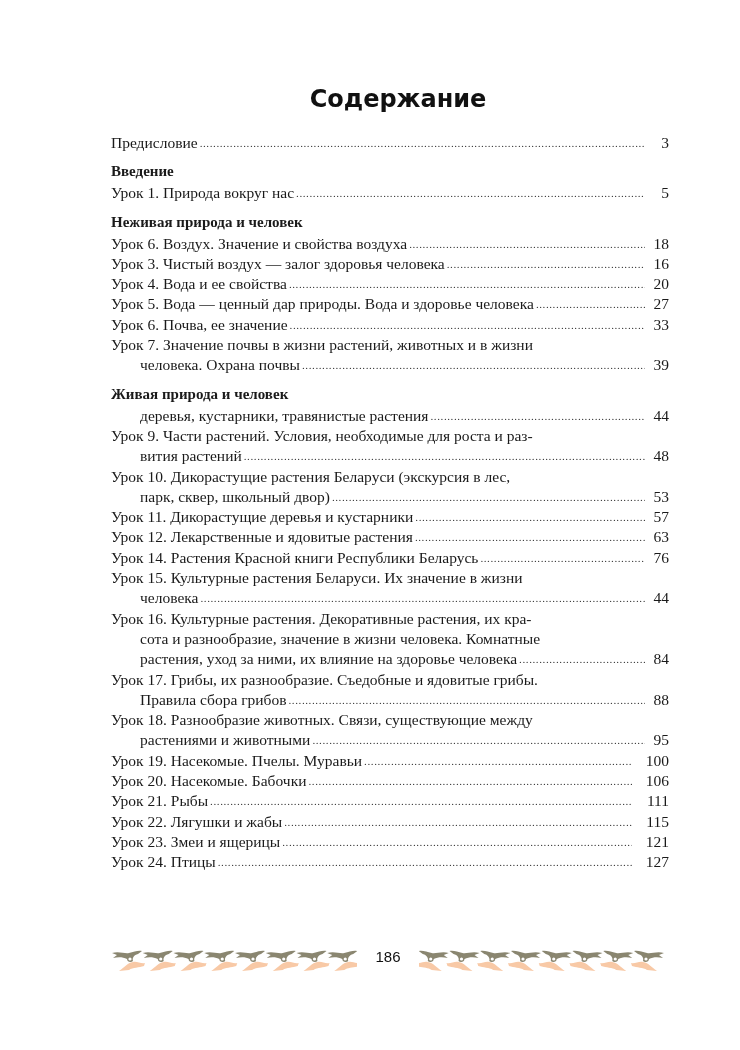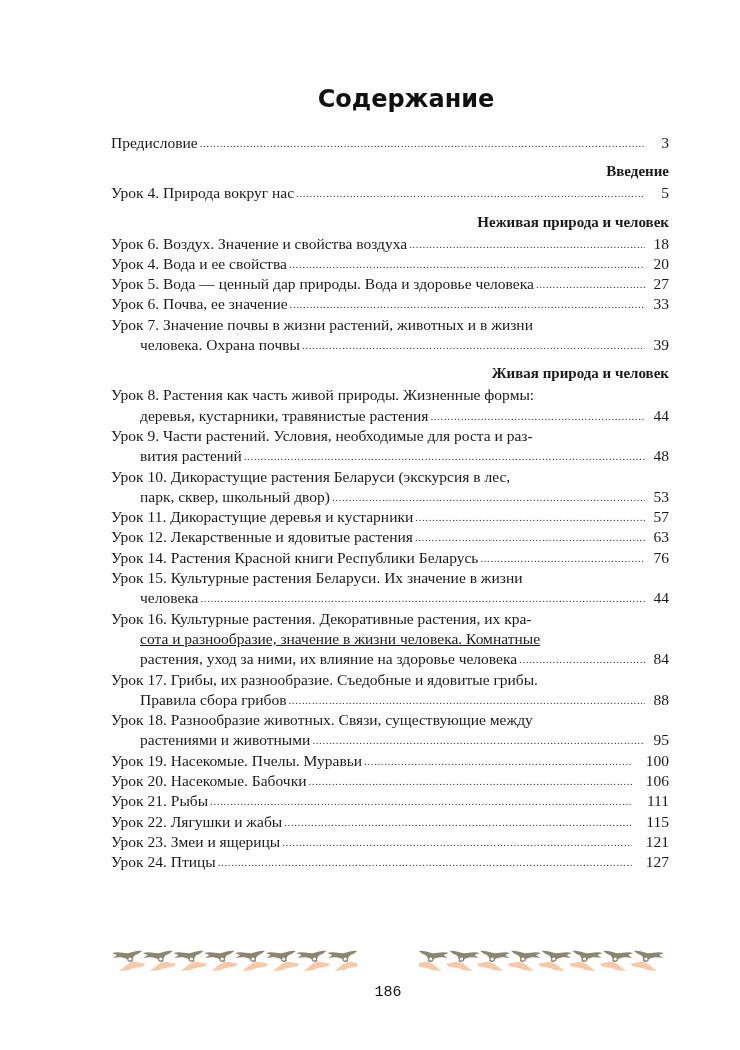--- a/index.html
+++ b/index.html
@@ -1,83 +1,90 @@
 <!DOCTYPE html>
 <html><head>
 <meta charset="utf-8">
 <style>
   html, body { margin: 0; padding: 0; background: #ffffff; }
   body { width: 740px; height: 1050px; position: relative; overflow: hidden; }
   .page { position: absolute; left: 111px; top: 0; width: 558px; }
   .title {
-    position: absolute; left: 16px; width: 558px; top: 85px; text-align: center;
+    position: absolute; left: 8px; width: 558px; top: 85px; text-align: center;
     font-family: "DejaVu Sans", sans-serif; font-size: 24px; font-weight: bold;
     color: #111; letter-spacing: 0;
   }
   .toc { position: absolute; left: 0; top: 133px; width: 558px;
     font-family: "Liberation Serif", serif; font-size: 15.5px; color: #1a1a1a; }
   .section-heading {
-    text-align: right; font-weight: bold; font-size: 15px;
+    text-align: left; font-weight: bold; font-size: 15px;
     height: 20px; line-height: 20px; margin-top: 8px; margin-bottom: 2px;
   }
   .entry { position: relative; }
   .entry .line { height: 20.3px; line-height: 20.3px; white-space: nowrap; }
-  .entry .line.cont { padding-left: 29px; text-decoration: underline; }
+  .entry .line.cont { padding-left: 29px; }
   .entry .last { display: flex; align-items: center; height: 20.3px; line-height: 20.3px; }
   .entry .last.cont { padding-left: 29px; }
   .entry .last .txt { white-space: nowrap; flex: 0 0 auto; }
   .entry .last .dots {
     flex: 1 1 auto; overflow: hidden; white-space: nowrap; margin: 0 2px;
     font-size: 11px; letter-spacing: 0.6px; color: #333;
   }
   .entry .last .dots::before {
     content: "..................................................................................................................................................................................................................................";
   }
   .entry .last .pg { flex: 0 0 auto; min-width: 22px; text-align: right; }
   .entry .last .pg.wide { min-width: 0; margin-left: 12px; }
   .footer { position: absolute; top: 945px; left: 111px; width: 558px; height: 30px; }
   .orn { position: absolute; top: 0; height: 30px; }
   .orn.left { left: 0; width: 246px; }
   .orn.right { left: 308px; width: 246px; transform: scaleX(-1); }
   .page-number {
     position: absolute; left: 246px; width: 62px; top: 3px; text-align: center;
-    font-family: Liberation Mono, monospace; font-size: 15px; color: #111; margin-top: 36px;
+    font-family: Liberation Sans, sans-serif; font-size: 15px; color: #111;
   }
 </style>
 </head>
 <body>
 
 <div class="page">
   <div class="title">Содержание</div>
   <div class="toc" id="toc">
       <div class="entry">
         <div class="last">
           <span class="txt">Предисловие</span>
           <span class="dots"></span>
           <span class="pg">3</span>
         </div>
       </div>
       <div class="section-heading">Введение</div>
       <div class="entry">
         <div class="last">
-          <span class="txt">Урок 4. Природа вокруг нас</span>
+          <span class="txt">Урок 1. Природа вокруг нас</span>
           <span class="dots"></span>
           <span class="pg">5</span>
         </div>
       </div>
       <div class="section-heading">Неживая природа и человек</div>
       <div class="entry">
         <div class="last">
           <span class="txt">Урок 6. Воздух. Значение и свойства воздуха</span>
           <span class="dots"></span>
           <span class="pg">18</span>
         </div>
       </div>
       <div class="entry">
         <div class="last">
+          <span class="txt">Урок 3. Чистый воздух — залог здоровья человека</span>
+          <span class="dots"></span>
+          <span class="pg">16</span>
+        </div>
+      </div>
+      <div class="entry">
+        <div class="last">
           <span class="txt">Урок 4. Вода и ее свойства</span>
           <span class="dots"></span>
           <span class="pg">20</span>
         </div>
       </div>
       <div class="entry">
         <div class="last">
           <span class="txt">Урок 5. Вода — ценный дар природы. Вода и здоровье человека</span>
           <span class="dots"></span>
           <span class="pg">27</span>
@@ -93,21 +100,20 @@
       <div class="entry">
         <div class="line">Урок 7. Значение почвы в жизни растений, животных и в жизни</div>
         <div class="last cont">
           <span class="txt">человека. Охрана почвы</span>
           <span class="dots"></span>
           <span class="pg">39</span>
         </div>
       </div>
       <div class="section-heading">Живая природа и человек</div>
       <div class="entry">
-        <div class="line">Урок 8. Растения как часть живой природы. Жизненные формы:</div>
         <div class="last cont">
           <span class="txt">деревья, кустарники, травянистые растения</span>
           <span class="dots"></span>
           <span class="pg">44</span>
         </div>
       </div>
       <div class="entry">
         <div class="line">Урок 9. Части растений. Условия, необходимые для роста и раз-</div>
         <div class="last cont">
           <span class="txt">вития растений</span>

